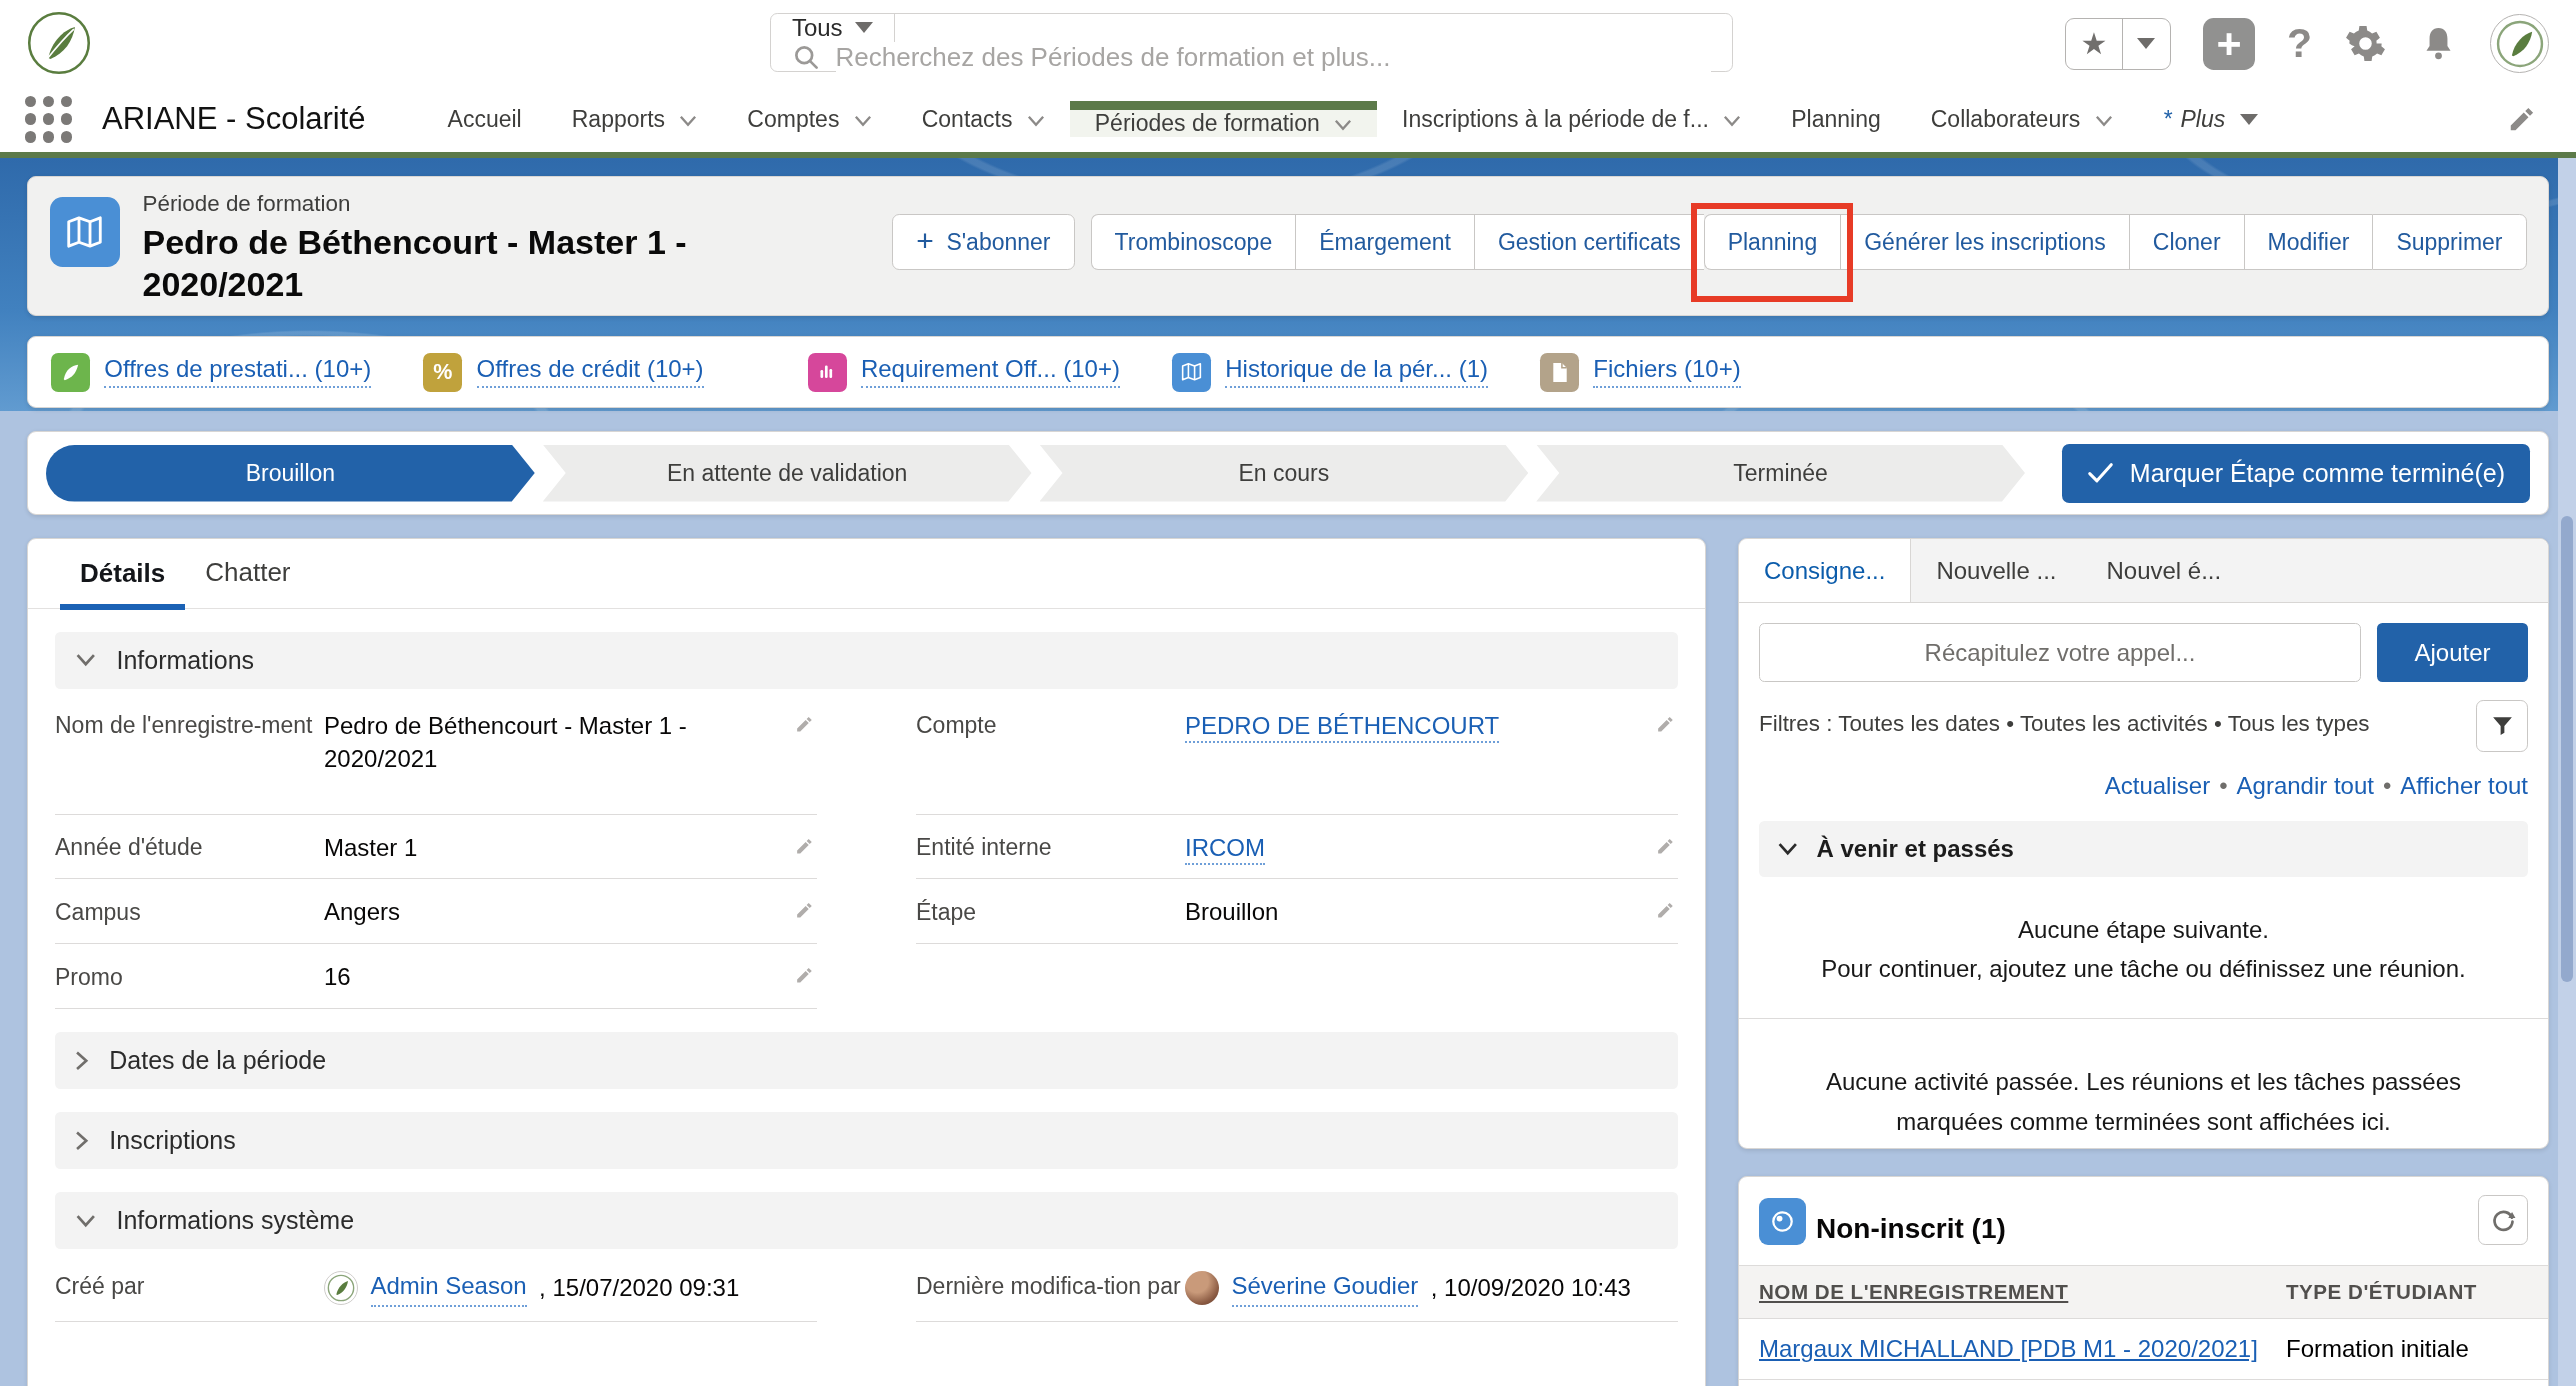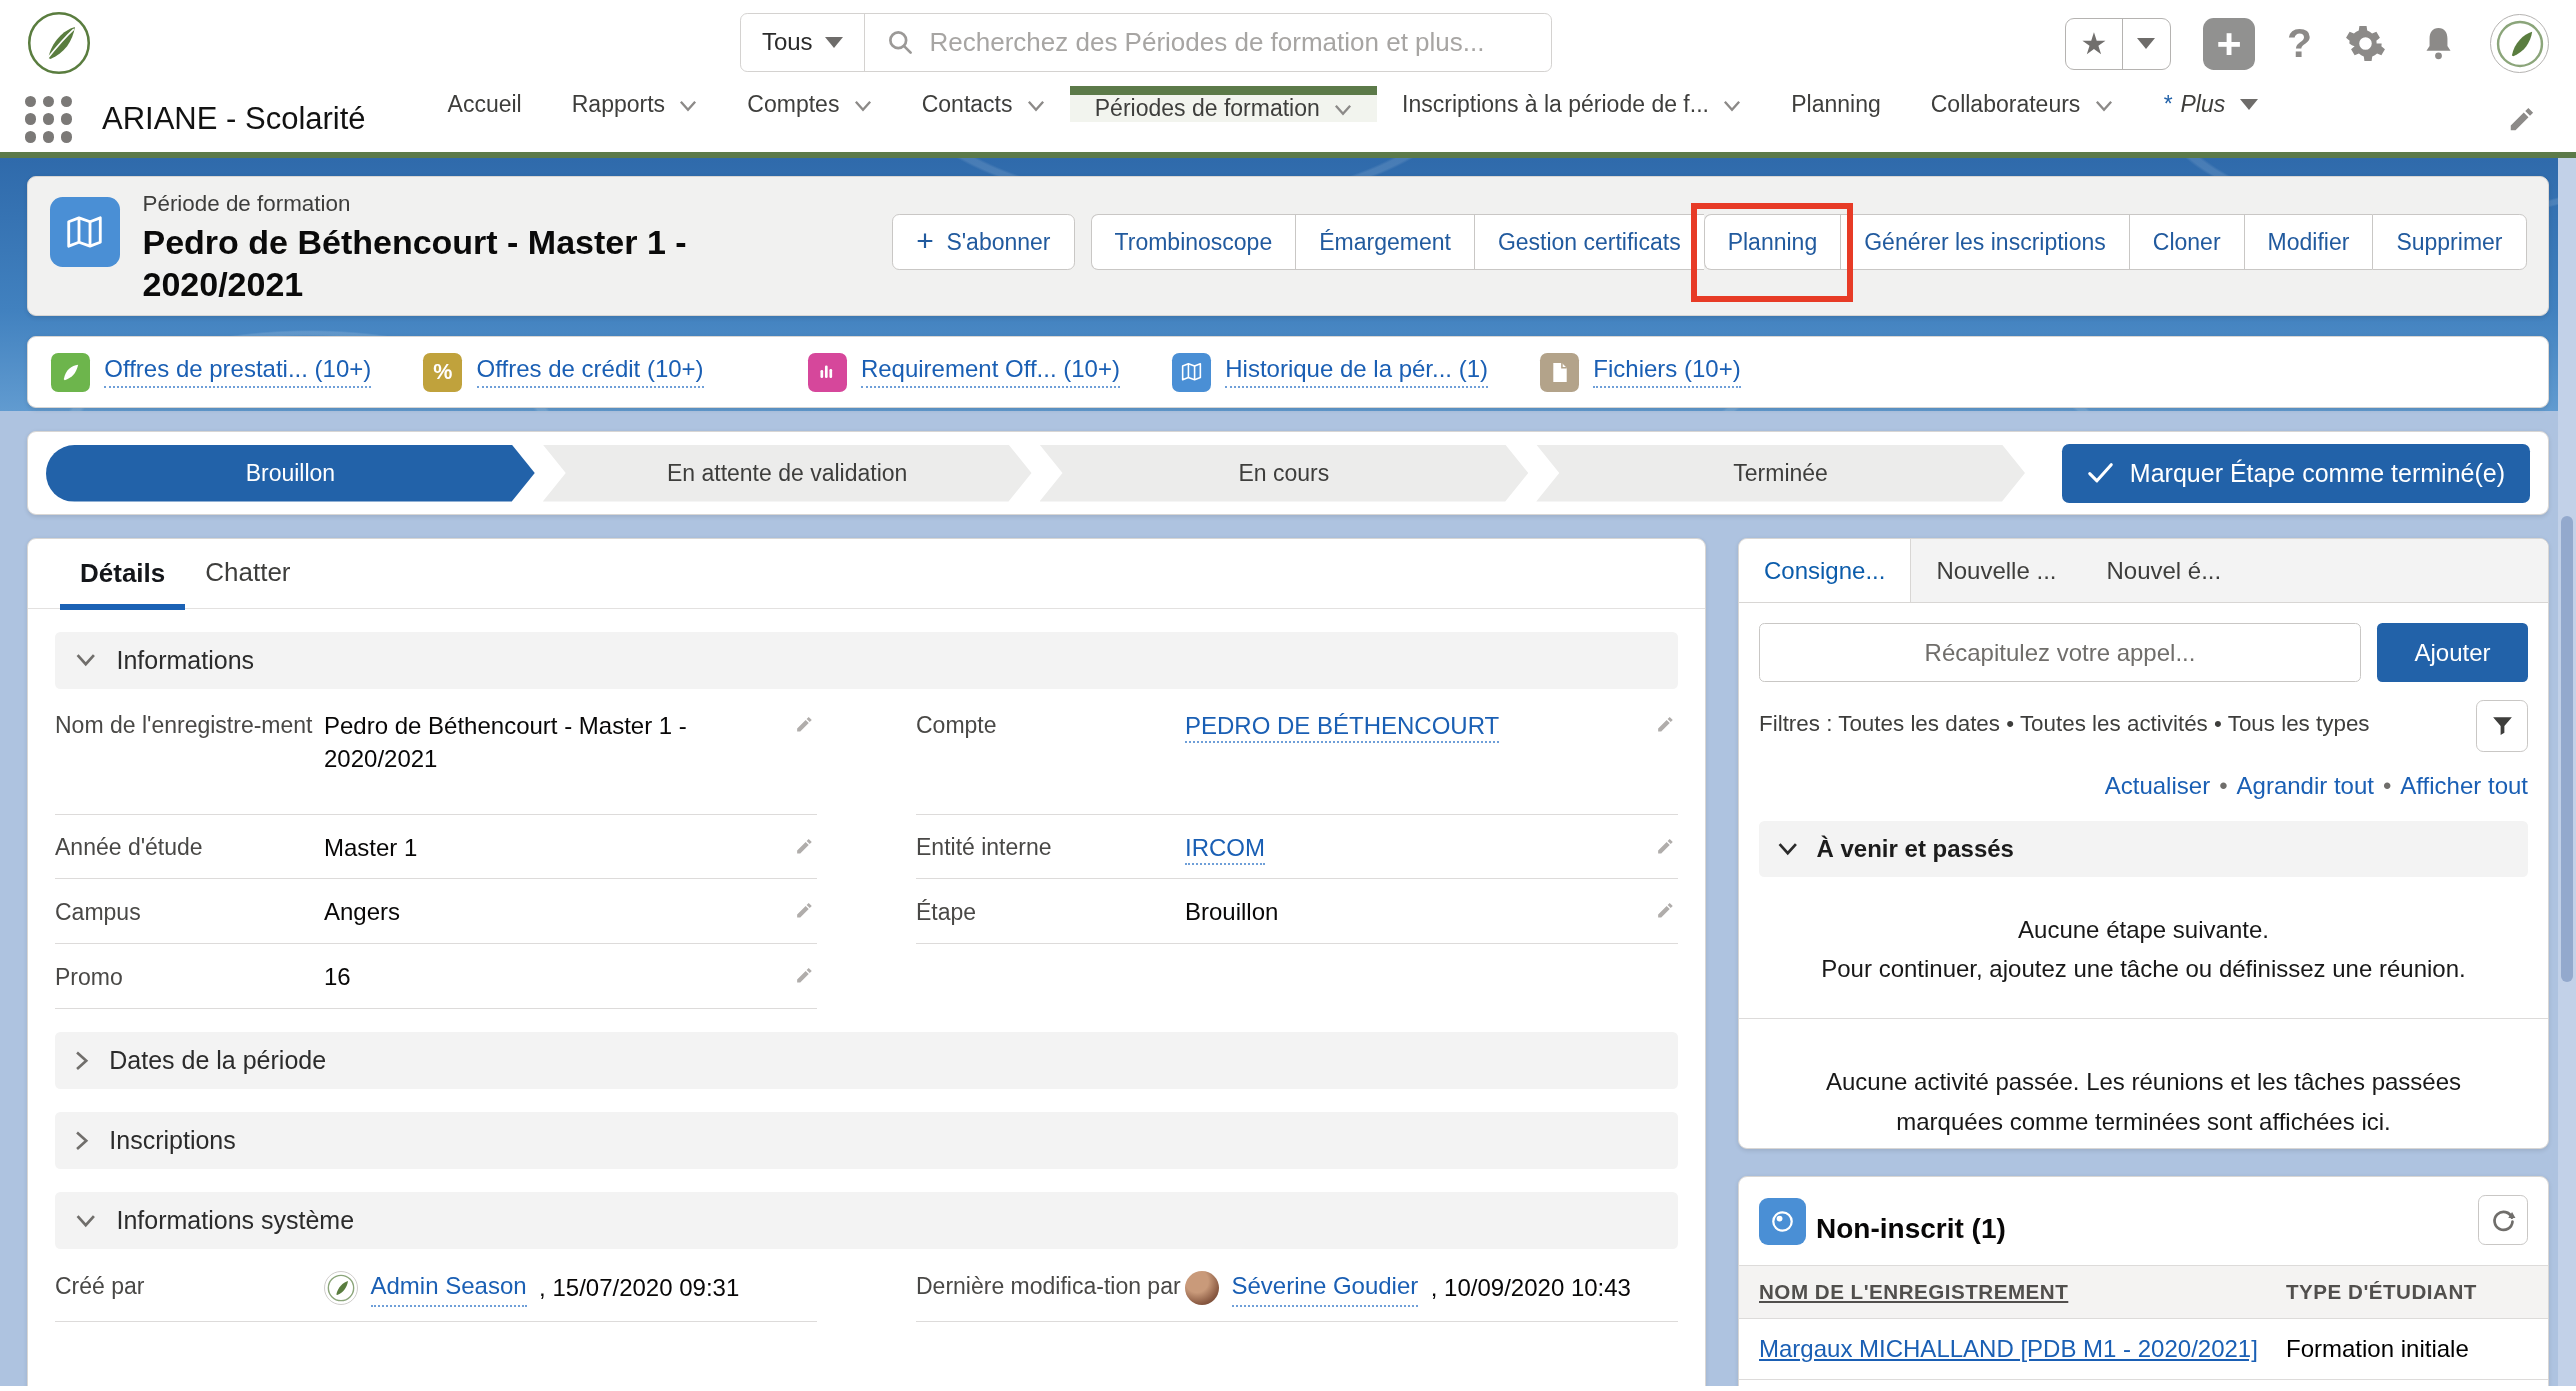--- a/index.html
+++ b/index.html
@@ -2,43 +2,43 @@
 <html style="font-size:14.3px"><head>
 <meta charset="utf-8">
 <style>
   * { margin:0; padding:0; box-sizing:border-box; }
   html,body { width:2576px; height:1392px; overflow:hidden;
     font-family:"Liberation Sans","DejaVu Sans",sans-serif; background:#fff; }
 
   
   .global-header { position:relative; height:86px; background:#fff; }
   .org-logo { position:absolute; left:25px; top:9px; width:68px; height:68px; }
-  .search-wrap { position:absolute; left:740px; top:12.5px; width:812px; height:59px;
-    border:1.3px solid #d4d2d0; border-radius:7.2px; display:flex; background:#fff; }
+  .search-wrap { position:absolute; left:770px; top:12.5px; width:963px; height:59px;
+    border:1.3px solid #d4d2d0; border-radius:7.2px; display:flex; background:#fff;flex-direction:column; }
   .scope { width:124px; border-right:1.3px solid #d4d2d0; display:flex; align-items:center;
     justify-content:center; gap:12.5px; font-size:24px; color:#2b2b2b; cursor:pointer; }
   .caret-down { width:0; height:0; border-left:9px solid transparent; border-right:9px solid transparent;
     border-top:11.6px solid #6e6c6a; }
   .search-field { flex:1; display:flex; align-items:center; gap:16px; padding:0 21.5px; }
   .search-field input { flex:1; border:none; outline:none; font-size:26px; color:#444; }
   .search-field input::placeholder { color:#a7a5a3; }
   .header-icons { position:absolute; right:27px; top:14.3px; display:flex; align-items:center; gap:32px; }
   .fav-group { display:flex; height:52px; border:1.3px solid #b5b3b1; border-radius:9px; overflow:hidden; }
   .fav-star { width:57px; display:flex; align-items:center; justify-content:center; font-size:30px;
     color:#716f6d; border-right:1.3px solid #b5b3b1; }
   .fav-caret { width:47px; display:flex; align-items:center; justify-content:center; }
   .plus-btn { width:52px; height:52px; border-radius:10.7px; background:#919190; color:#fff;
     font-size:43px; line-height:1; display:flex; align-items:center; justify-content:center; font-weight:bold; }
   .help-glyph { font-size:41px; color:#8c8a88; font-weight:bold; }
   .avatar-ring { width:59px; height:59px; border-radius:50%; border:1.8px solid #b5b3b1;
     display:flex; align-items:center; justify-content:center; background:#fff; }
 
   
   .tab-bar { height:72px; background:#fff; border-bottom:6.3px solid #5c7a49; display:flex;
-    align-items:flex-start; padding-left:25px; }
+    align-items:center; padding-left:25px; }
   .waffle { align-self:center; width:47px; height:47px; display:grid; margin-right:30px;
     grid-template-columns:repeat(3,1fr); grid-template-rows:repeat(3,1fr); gap:6.3px; cursor:pointer; }
   .waffle span { background:#7b7977; border-radius:50%; }
   .app-name { align-self:center; font-size:31px; color:#121212; margin-right:57px; white-space:nowrap; }
   .tabs { display:flex; align-items:stretch; }
   .tab { display:flex; align-items:center; gap:14.3px; padding:0 25px; font-size:23px; color:#3e3e3c;
     cursor:pointer; white-space:nowrap; }
   .tab.active { background:#f2f4ee; border-top:9px solid #5c7a49; }
   .tab .chev { margin-top:3.6px; }
   .tab-asterisk { color:#2262a9; font-style:italic; margin-right:-5.4px; }

